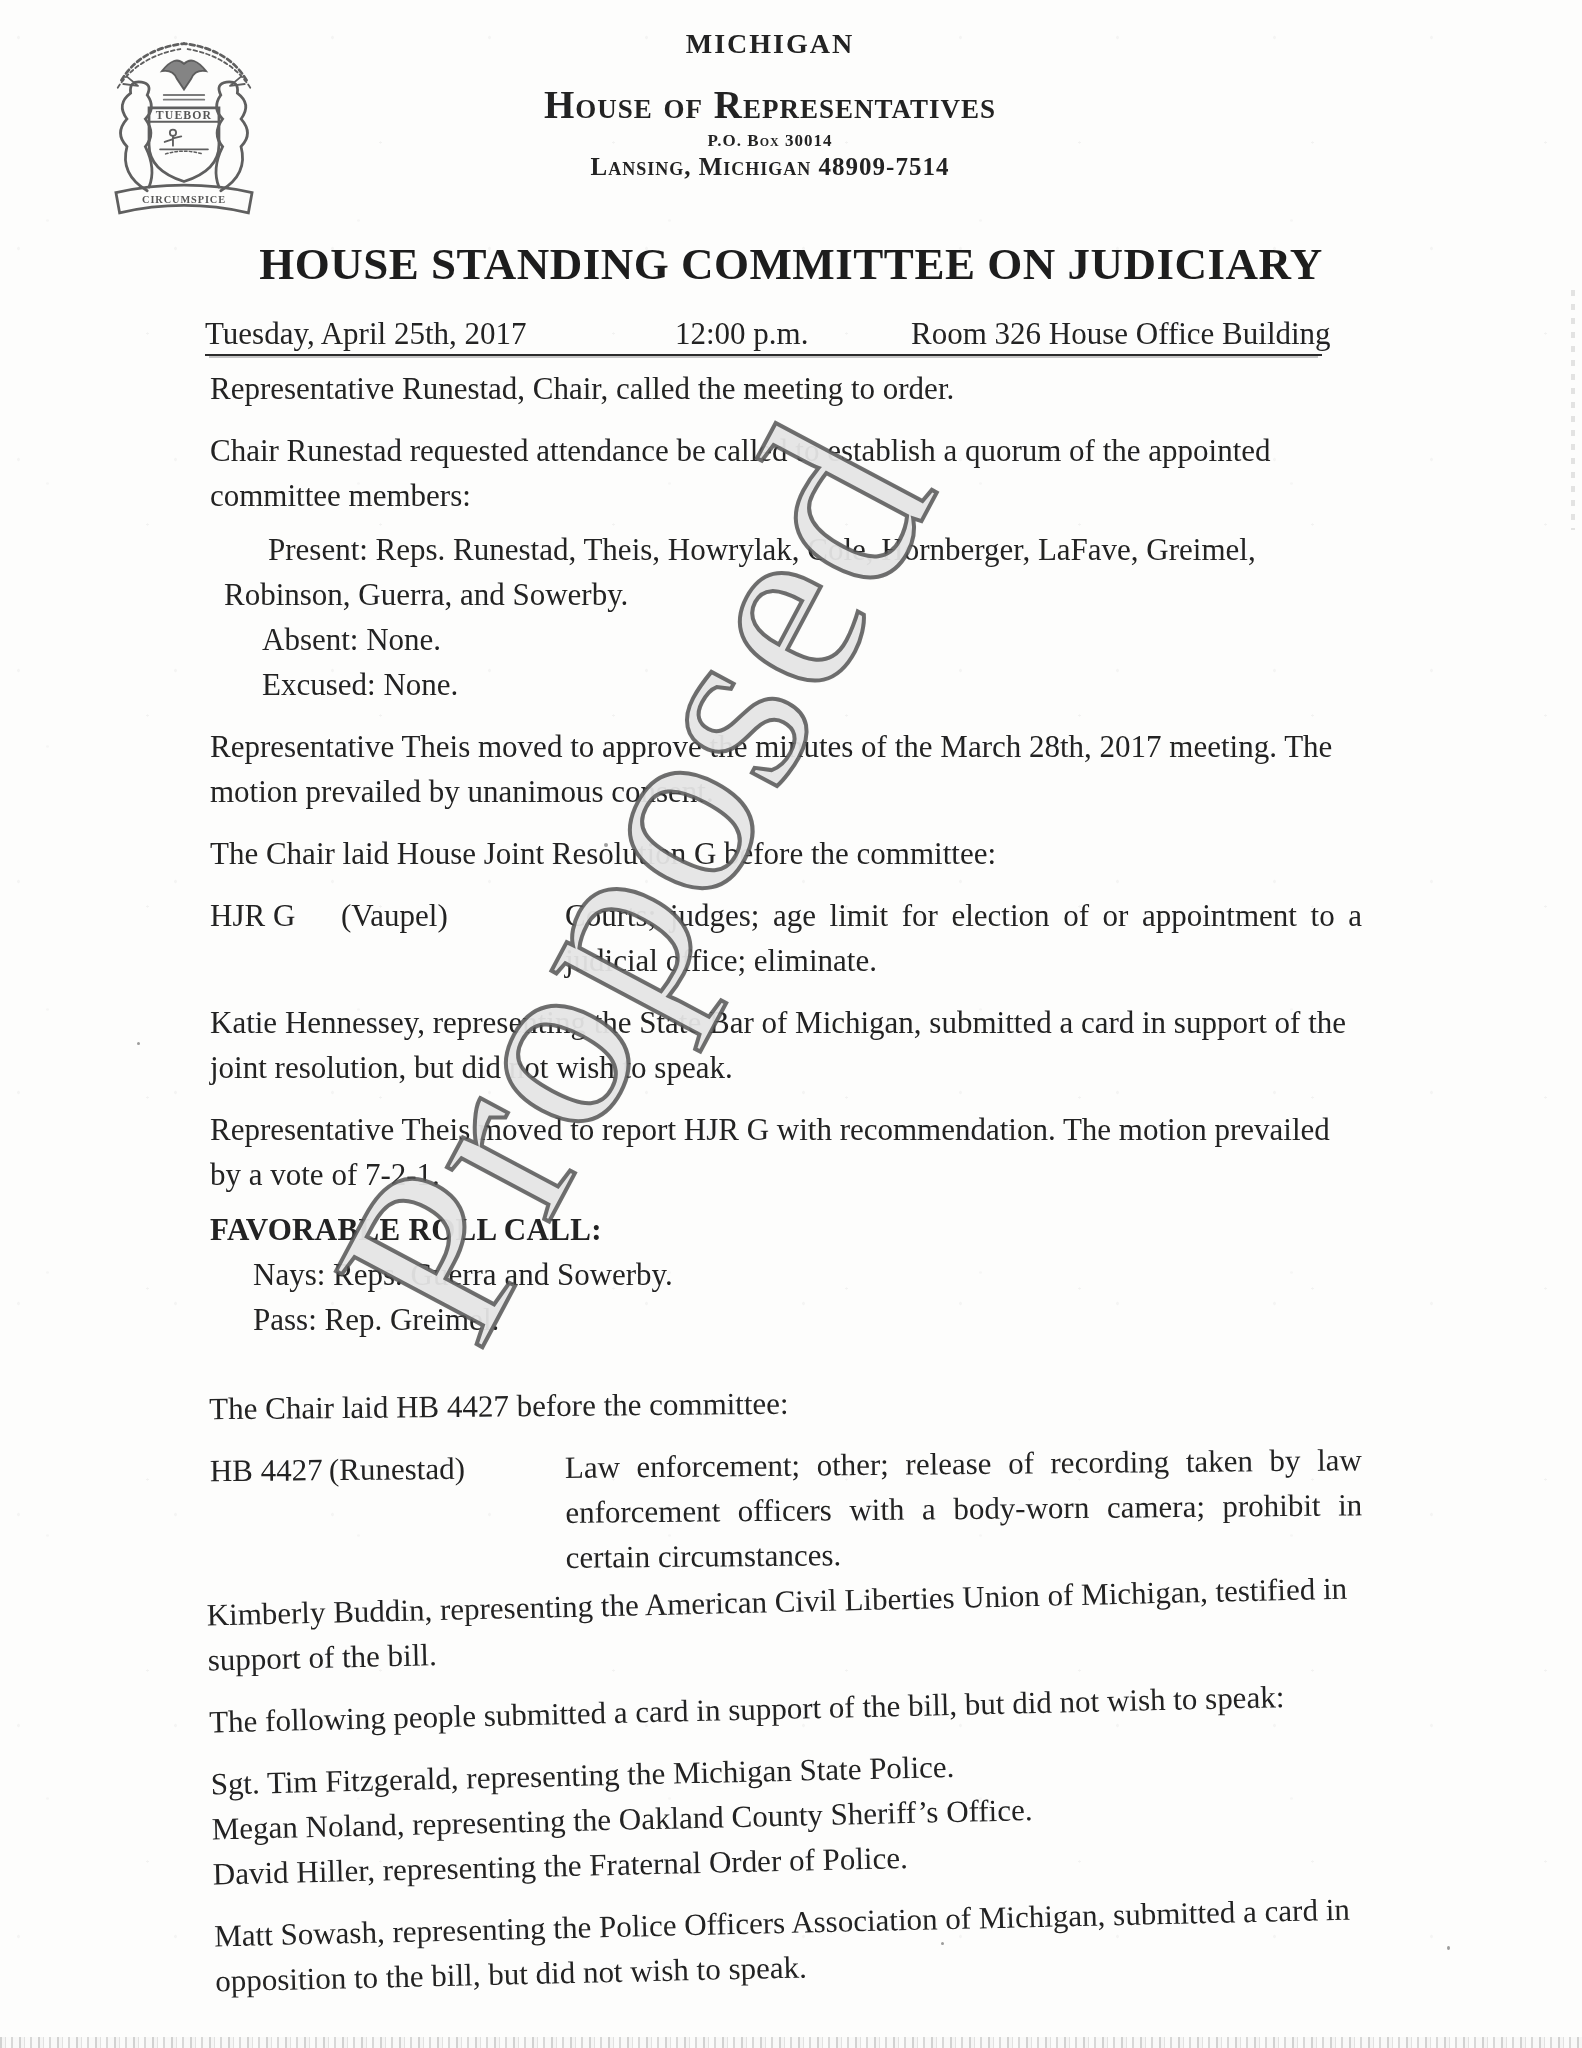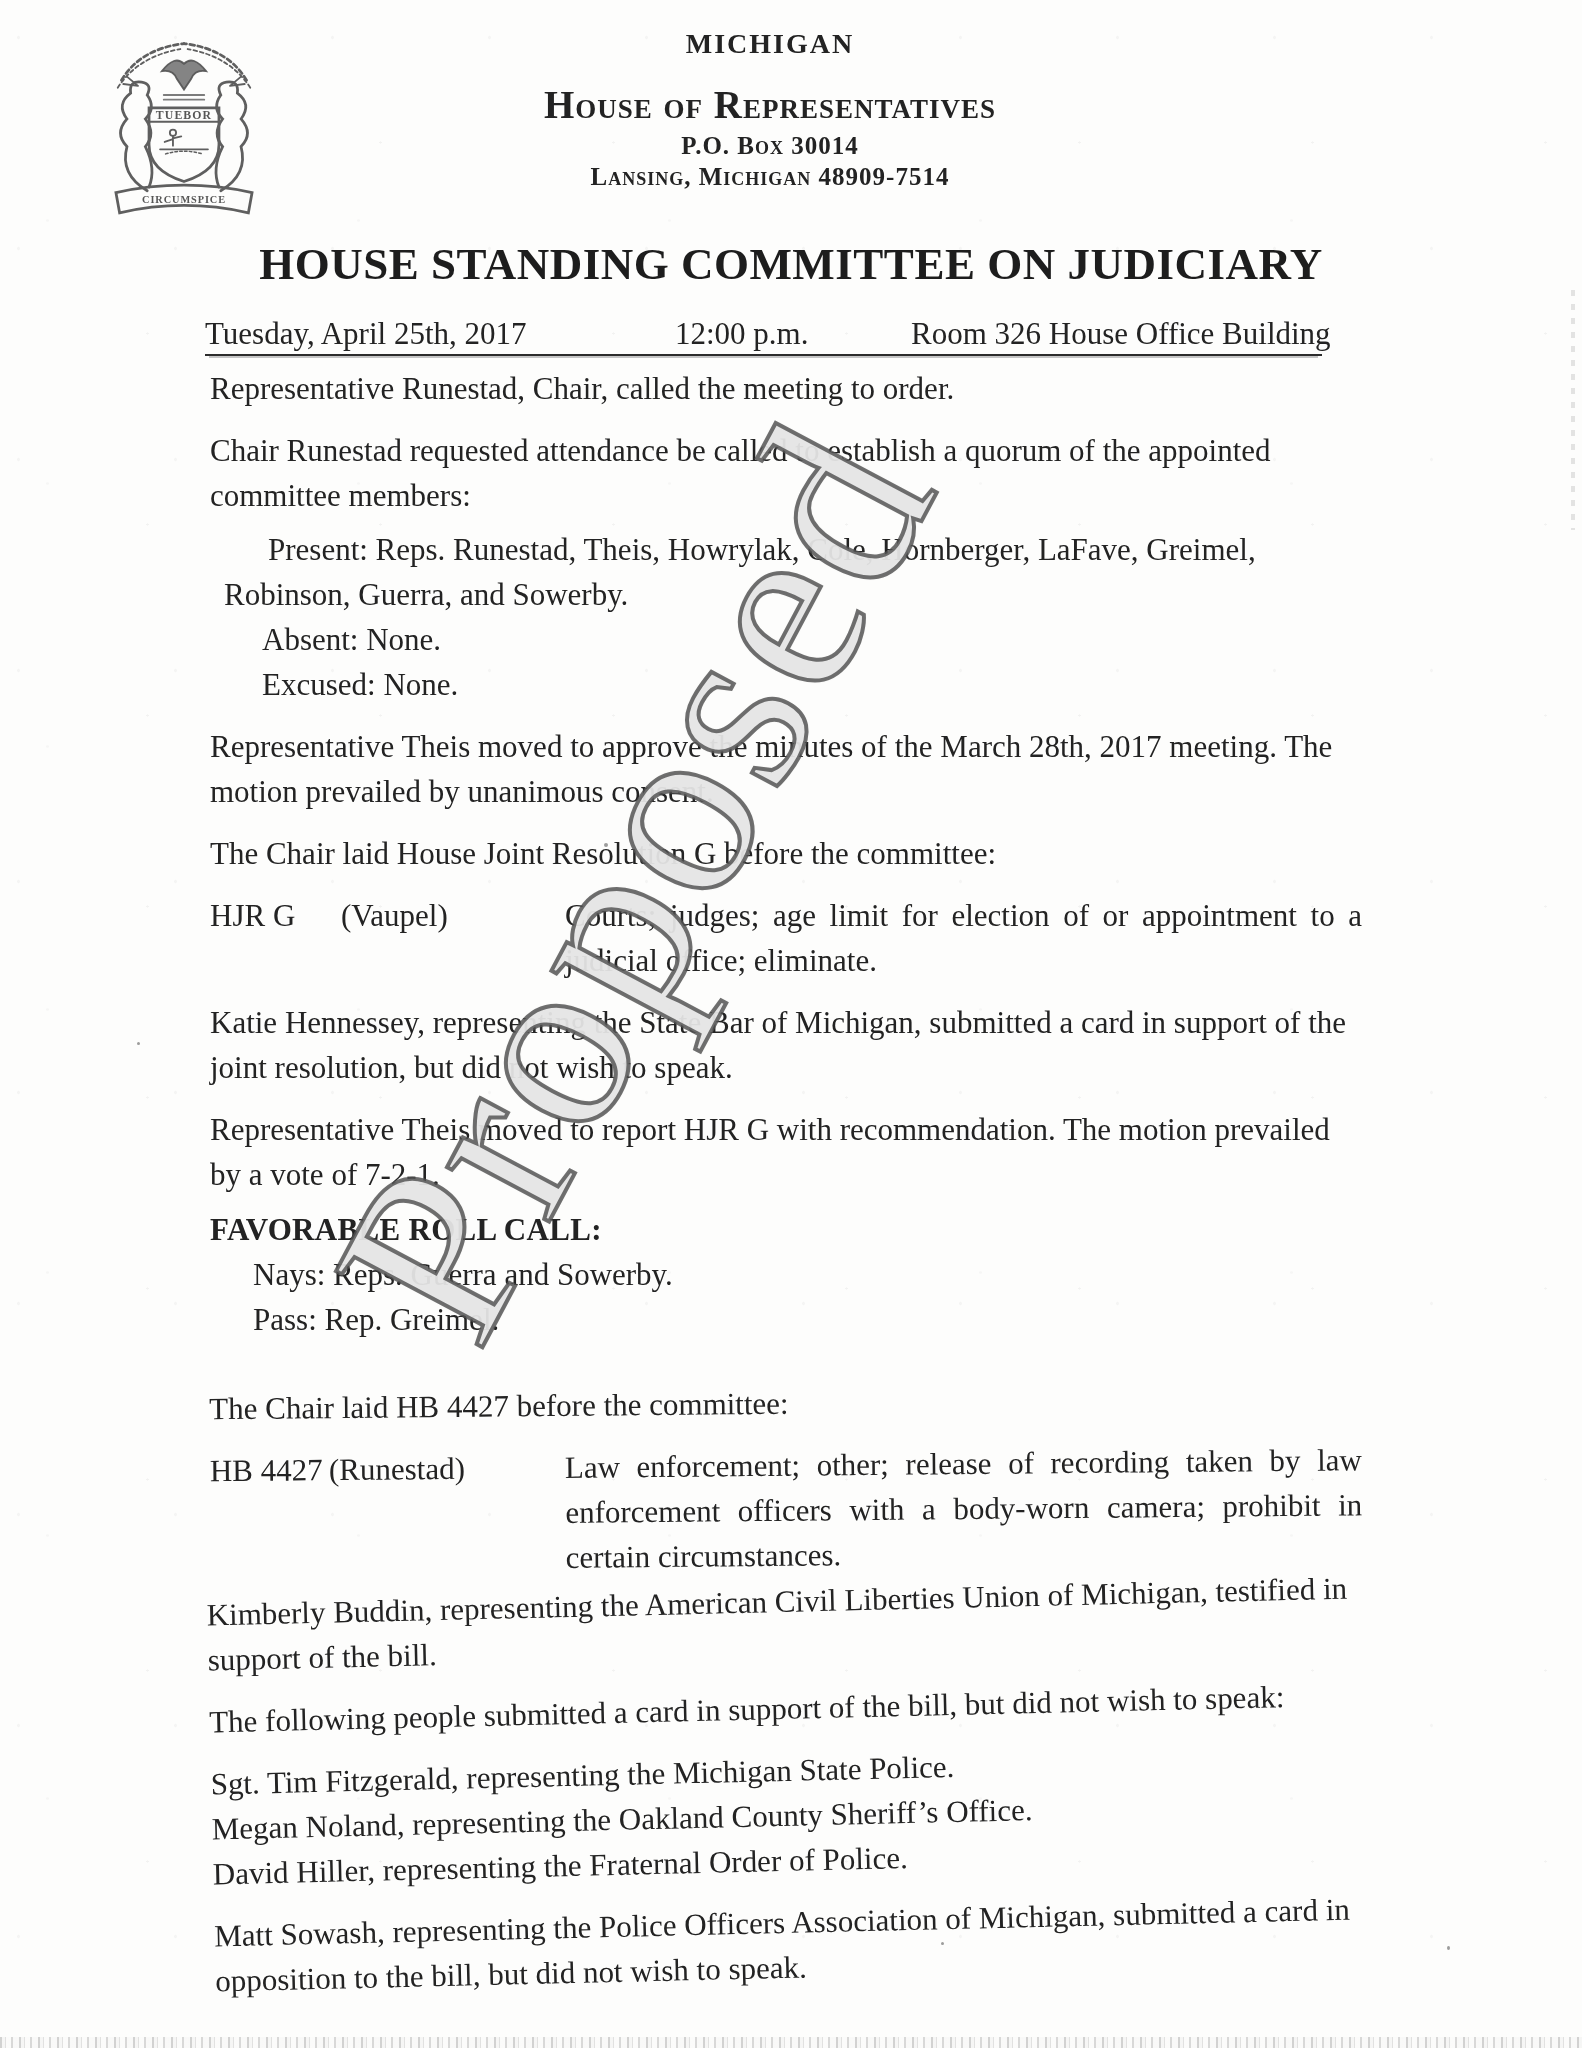--- a/index.html
+++ b/index.html
@@ -21,21 +21,21 @@
   }
 
   
   .seal{position:absolute;left:92px;top:32px;width:184px;height:196px;opacity:.88;}
   .letterhead{
     position:absolute;left:0;top:26px;width:1540px;
     text-align:center;line-height:1.25;
   }
   .lh-state{font-size:28px;font-weight:bold;letter-spacing:2px;}
   .lh-org{font-size:39px;font-weight:bold;font-variant:small-caps;letter-spacing:1px;margin-top:20px;}
-  .lh-addr1{font-size:25px;font-weight:bold;font-variant:small-caps;letter-spacing:1px;}
+  .lh-addr1{font-size:17px;font-weight:bold;font-variant:small-caps;letter-spacing:1px;}
   .lh-addr2{font-size:25px;font-weight:bold;font-variant:small-caps;letter-spacing:1px;}
 
   
   .doc-title{
     position:absolute;left:0;top:238px;width:1582px;
     text-align:center;font-size:45px;font-weight:bold;letter-spacing:.5px;
     color:#1d1d1d;
   }
   .date-row{
     position:absolute;left:205px;top:308px;width:1117px;height:46px;

